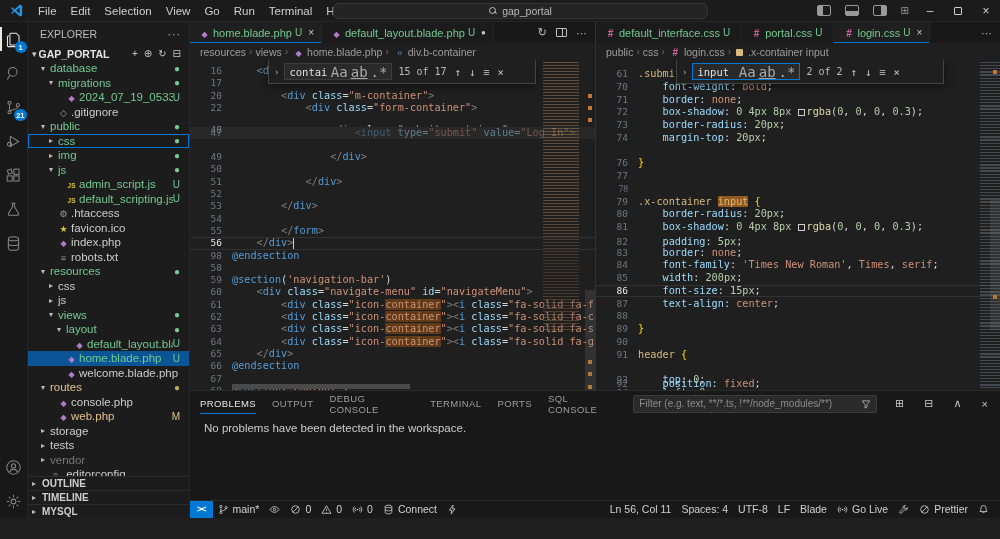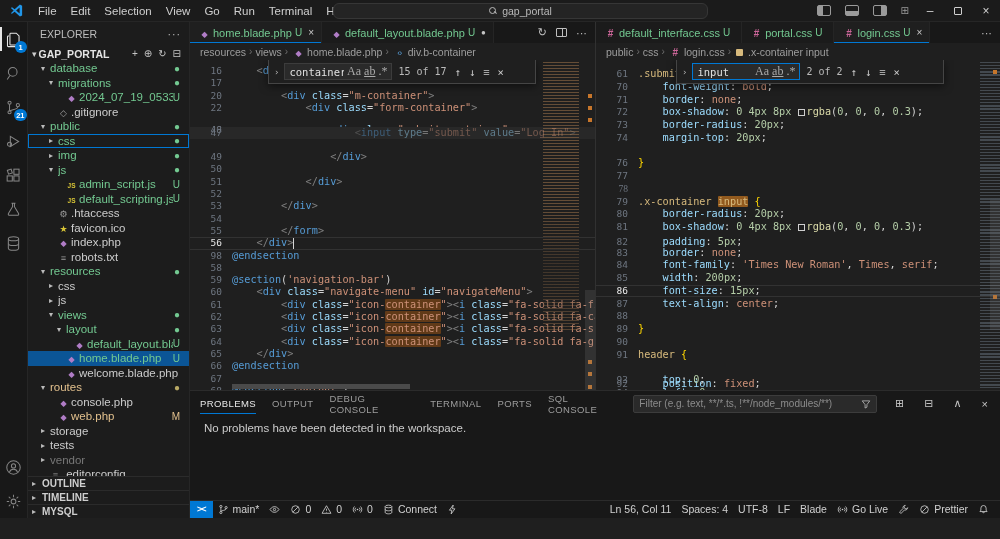--- a/index.html
+++ b/index.html
@@ -108,21 +108,21 @@
   .ovslider{position:absolute;right:0;width:10px;background:rgba(120,120,120,.22);}
   .hsb{position:absolute;bottom:1px;left:42px;width:178px;height:5px;background:#4a4a4a;}
   
   .findw{position:absolute;top:0;height:24px;background:#1f1f1f;border:1px solid #454545;border-top:none;
     box-shadow:0 2px 8px rgba(0,0,0,.55);display:flex;align-items:center;z-index:6;padding:0 4px;gap:4px;}
   .fw-ch{color:#b5b5b5;font-size:9px;flex:none;padding:0 1px;}
   .fw-input{width:108px;height:17px;background:#2a2a2a;border:1px solid #3c3c3c;display:flex;align-items:center;
     font-size:10.5px;color:#e0e0e0;padding:0 4px;gap:3px;}
   .fw-input.focused{border-color:#0078d4;}
   .fw-input .q{flex:1;white-space:nowrap;overflow:hidden;}
-  .fw-mini{font-size:12px;color:#aaa;flex:none;font-family:Liberation Serif, serif;}
+  .fw-mini{font-size:14px;color:#aaa;flex:none;}
   .fw-mini.ul{text-decoration:underline;}
   .fw-count{font-size:10px;color:#bbbbbb;white-space:nowrap;margin:0 2px;}
   .fw-btn{color:#cccccc;font-size:10.5px;padding:0 2px;}
   
   .panel{height:128px;background:#181818;border-top:1px solid #2b2b2b;display:flex;flex-direction:column;}
   .panel-head{height:25px;display:flex;align-items:center;padding:0 10px;gap:16px;flex:none;}
   .ptab{font-size:9.5px;letter-spacing:.4px;color:#9d9d9d;height:100%;display:flex;align-items:center;position:relative;}
   .ptab.active{color:#e7e7e7;}
   .ptab.active:after{content:"";position:absolute;left:0;right:0;bottom:2px;height:1px;background:#0078d4;}
   .pfilter{margin-left:auto;width:253px;height:18px;background:#2a2a2a;border:1px solid #3c3c3c;border-radius:2px;

